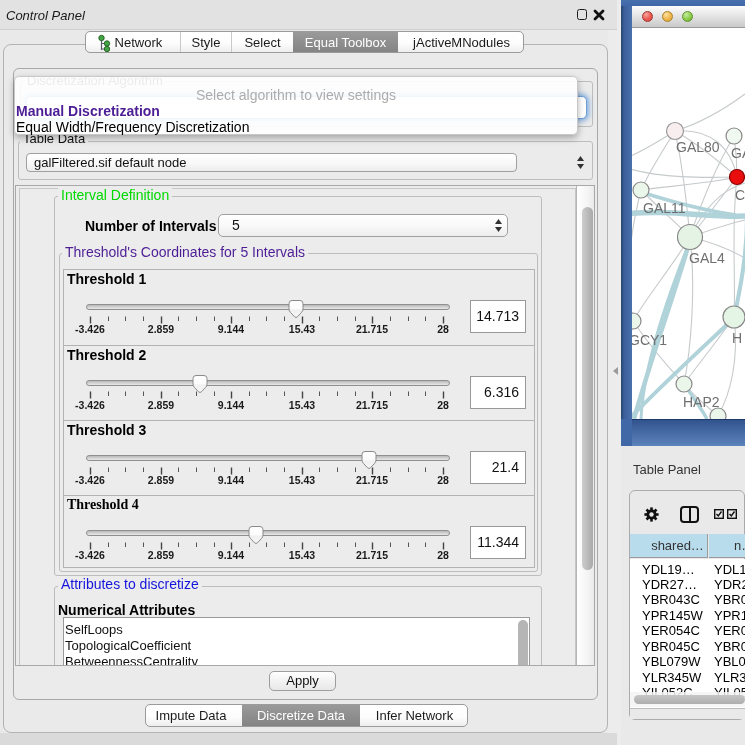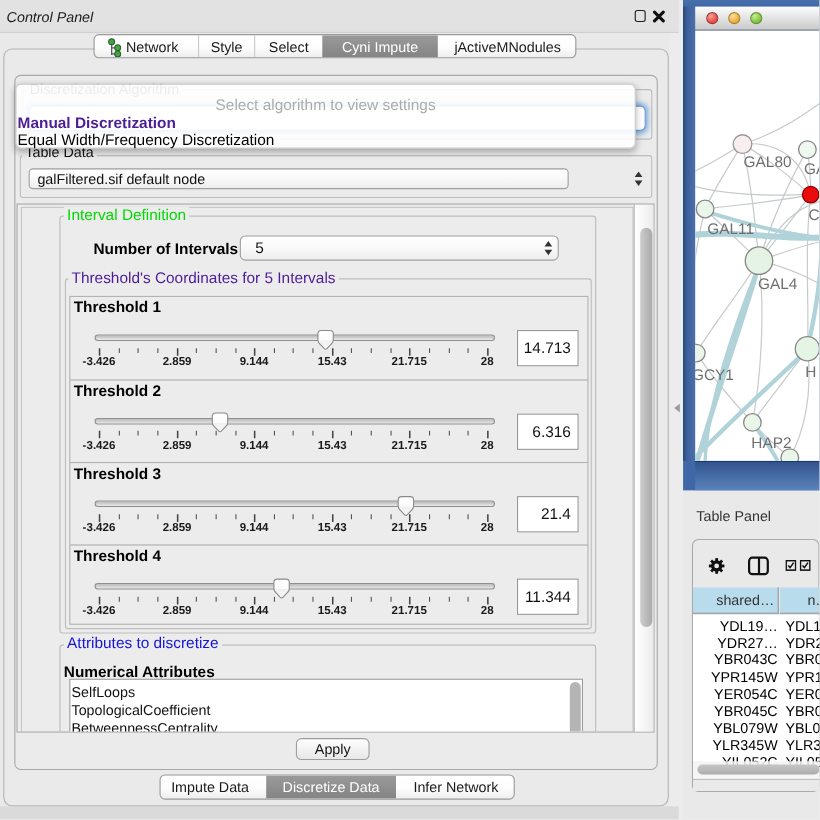--- a/index.html
+++ b/index.html
@@ -5,21 +5,21 @@
 body{width:745px;height:745px;background:#e9e9e9;font-family:"Liberation Sans",sans-serif;overflow:hidden;position:relative;}
 .abs{position:absolute;}
 .t13{font-size:13px;color:#111;}
 .b{font-weight:bold;}
 .seg{position:absolute;top:0;height:100%;display:flex;align-items:center;justify-content:center;font-size:13px;color:#1a1a1a;}
 .segd{background:linear-gradient(#9a9a9a,#848484);color:#fff;}
 .gtitle{position:absolute;font-size:14px;background:#ececec;padding:0 3px;line-height:14px;}
 .combo{position:absolute;background:linear-gradient(#ffffff,#f8f8f8 55%,#ededed);border:1px solid #a0a0a0;border-radius:4px;font-size:13px;color:#111;}
 .tick-label{position:absolute;font-size:10.5px;font-weight:bold;color:#1a1a1a;transform:translateX(-50%);white-space:nowrap;}
 .vfield{position:absolute;background:#fff;border:1px solid #989898;font-size:14px;color:#111;text-align:right;}
-.row1{position:absolute;left:629px;width:78px;text-align:right;font-size:13px;color:#000;}
+.row1{position:absolute;left:642px;width:78px;text-align:left;font-size:13px;color:#000;}
 .row2{position:absolute;left:714px;width:40px;overflow:hidden;white-space:nowrap;font-size:13px;color:#000;}
 </style></head><body>
 
 <div class="abs" style="left:608px;top:0;width:13px;height:745px;background:#ececec;"></div>
 <div class="abs" style="left:0;top:733px;width:617px;height:12px;background:#dadada;"></div>
 <div class="abs" style="left:0;top:0;width:617px;height:30px;background:#e2e2e2;border-bottom:1px solid #d0d0d0;"></div>
 <div class="abs" style="left:6px;top:8px;font-size:13px;color:#1a1a1a;font-style:italic;">Control Panel</div>
 <div class="abs" style="left:577px;top:9px;width:10px;height:11px;border:1.6px solid #1d1d1d;border-radius:2.5px;"></div>
 <svg class="abs" style="left:593px;top:9px;" width="12" height="12" viewBox="0 0 12 12">
 <path d="M2 2 L10 10 M10 2 L2 10" stroke="#111" stroke-width="2.8" stroke-linecap="round"></path>
@@ -29,21 +29,21 @@
 <div class="abs" style="left:85px;top:31px;width:439px;height:22px;background:linear-gradient(#ffffff,#fdfdfd 55%,#eeeeee);border:1px solid #9b9b9b;border-radius:5px;overflow:hidden;">
 <div class="seg" style="left:0;width:94px;">&nbsp;&nbsp;&nbsp;Network</div>
 <svg class="abs" style="left:11px;top:2px;" width="15" height="18" viewBox="0 0 15 18">
 <path d="M4.5 5 L4.5 16 M4.5 9.5 L9 9.5 M4.5 15 L9 15" stroke="#5a5a6e" stroke-width="1.2" fill="none"></path>
 <circle cx="4.5" cy="4" r="2.7" fill="#44a544" stroke="#2b662b" stroke-width="1"></circle>
 <circle cx="10" cy="9.5" r="2.7" fill="#44a544" stroke="#2b662b" stroke-width="1"></circle>
 <circle cx="10" cy="15" r="2.7" fill="#44a544" stroke="#2b662b" stroke-width="1"></circle>
     </svg>
 <div class="seg" style="left:94px;width:51px;border-left:1px solid #c9c9c9;">Style</div>
 <div class="seg" style="left:145px;width:62px;border-left:1px solid #c9c9c9;">Select</div>
-<div class="seg segd" style="left:207px;width:105px;">Cyni Impute</div>
+<div class="seg segd" style="left:207px;width:105px;">Equal Toolbox</div>
 <div class="seg" style="left:312px;width:127px;">jActiveMNodules</div>
 </div>
 <div class="abs" style="left:20px;top:81px;width:573px;height:46px;border:1px solid #bdbdbd;border-radius:3px;"></div>
 <div class="gtitle" style="left:24px;top:74px;color:#333;background:#ebebeb;font-size:13px;">Discretization Algorithm</div>
 <div class="abs" style="left:26px;top:96px;width:561px;height:23px;background:#fff;border:1.5px solid #6f9fd4;border-radius:5px;box-shadow:0 0 5px 2px rgba(90,150,220,0.75);"></div>
 <div class="abs" style="left:18px;top:141px;width:575px;height:39px;border:1px solid #bdbdbd;border-radius:3px;"></div>
 <div class="gtitle" style="left:20px;top:132px;color:#111;background:#ebebeb;font-size:13px;">Table Data</div>
 <div class="combo" style="left:26px;top:153px;width:491px;height:19px;line-height:17px;padding-left:7px;">galFiltered.sif default node</div>
 <svg class="abs" style="left:576px;top:156px;" width="9" height="13" viewBox="0 0 9 13">
 <path d="M4.5 0 L8 5 L1 5 Z" fill="#333"></path>
@@ -173,21 +173,21 @@
 <div class="tick-label" style="left:145px;top:288px;">2.859</div>
 <div class="tick-label" style="left:215px;top:288px;">9.144</div>
 <div class="tick-label" style="left:286px;top:288px;">15.43</div>
 <div class="tick-label" style="left:356px;top:288px;">21.715</div>
 <div class="tick-label" style="left:427px;top:288px;">28</div>
 <svg class="abs" style="left:344px;top:264px;" width="18" height="21" viewBox="0 0 18 21">
 <path d="M2 4.5 Q2 1.5 5 1.5 L13 1.5 Q16 1.5 16 4.5 L16 10 Q16 12 14.6 13.4 L10.4 17.8 Q9 19.2 7.6 17.8 L3.4 13.4 Q2 12 2 10 Z" fill="url(#thg)" stroke="#8a8a8a" stroke-width="1"></path>
 </svg>
 <div class="vfield" style="left:454px;top:265px;width:56px;height:33px;line-height:31px;padding-right:6px;">21.4</div>
 <div class="abs" style="left:47px;top:309px;width:472px;height:73px;border:1px solid #b3b3b3;background:#ececec;"></div>
-<div class="abs b" style="left:51px;top:311px;font-size:14px;color:#000;">Threshold 4</div>
+<div class="abs b" style="left:51px;top:311px;font-size:14px;color:#000;font-family:Liberation Serif, serif;">Threshold 4</div>
 <div class="abs" style="left:70px;top:344px;width:364px;height:6px;border:1px solid #8f8f8f;border-radius:3px;background:linear-gradient(#b9b9b9,#e9e9e9);"></div>
 <svg width="368" height="8" viewBox="0 0 368 8" style="position:absolute;left:70px;top:356px;">
       <line x1="4.5" y1="0.5" x2="4.5" y2="7.5" stroke="#444444" stroke-width="1.4"></line>
       <line x1="22.5" y1="0.5" x2="22.5" y2="5" stroke="#555555" stroke-width="1"></line>
       <line x1="39.5" y1="0.5" x2="39.5" y2="5" stroke="#555555" stroke-width="1"></line>
       <line x1="57.5" y1="0.5" x2="57.5" y2="5" stroke="#555555" stroke-width="1"></line>
       <line x1="75.5" y1="0.5" x2="75.5" y2="7.5" stroke="#444444" stroke-width="1.4"></line>
       <line x1="92.5" y1="0.5" x2="92.5" y2="5" stroke="#555555" stroke-width="1"></line>
       <line x1="110.5" y1="0.5" x2="110.5" y2="5" stroke="#555555" stroke-width="1"></line>
       <line x1="128.5" y1="0.5" x2="128.5" y2="5" stroke="#555555" stroke-width="1"></line>

